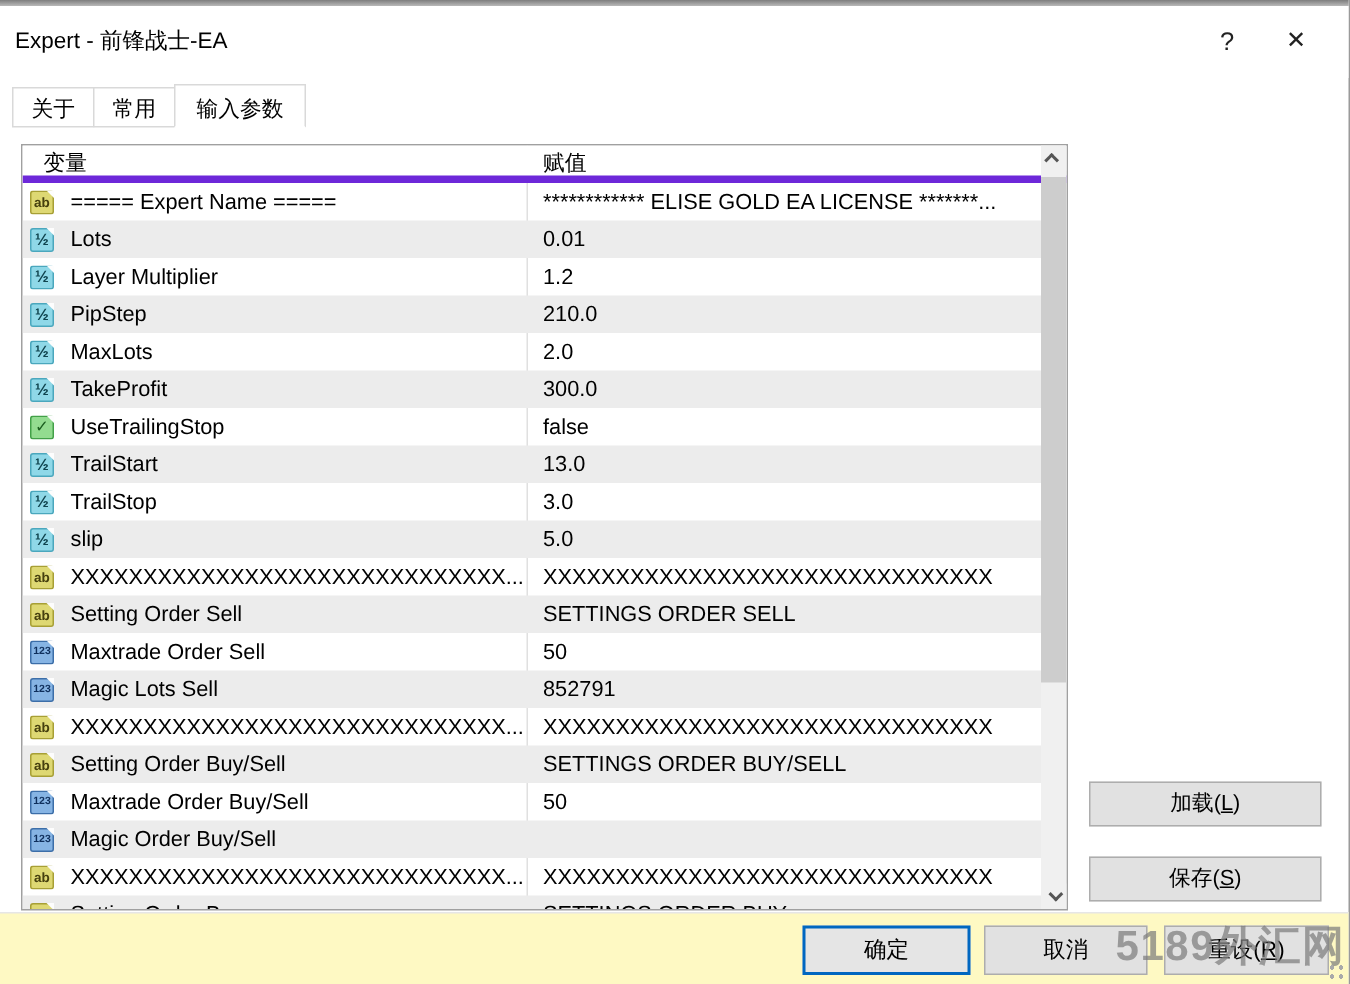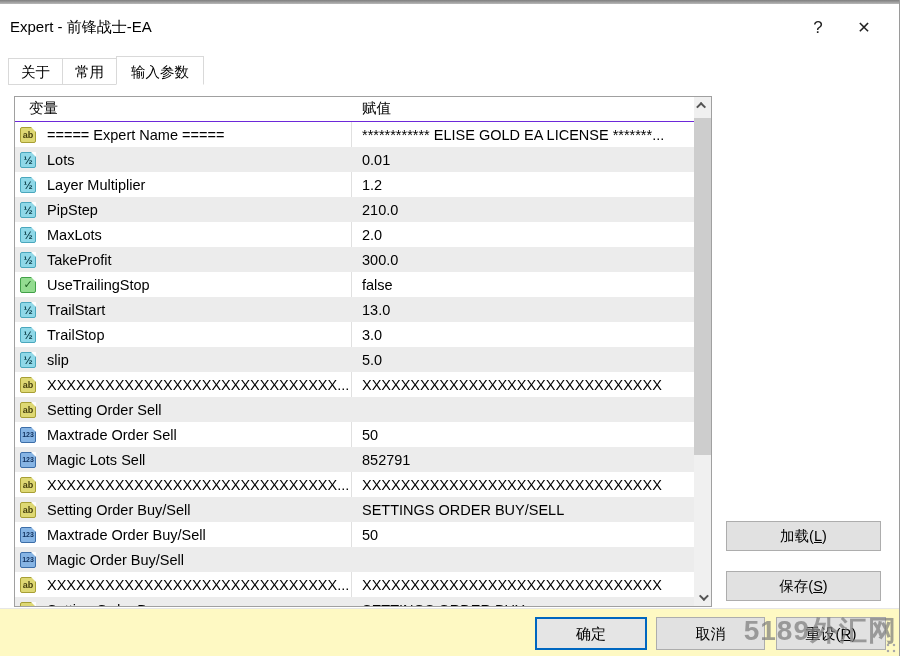--- a/index.html
+++ b/index.html
@@ -20,21 +20,21 @@
   .tabs { position:absolute; left:8px; top:56px; display:flex; align-items:flex-end; height:29px;font-family:Liberation Mono, monospace; }
   .tab { background:#fff; border:1px solid #d9d9d9; font-size:14.5px; color:#000;
          padding:4px 12px 5px 12px; margin-right:-1px; height:27px; white-space:nowrap; }
   .tab.active { height:29px; padding:6px 14px 7px 14px; border-bottom:1px solid #fff;
                 position:relative; z-index:2; }
   
   .listbox { position:absolute; left:14px; top:96px; width:698px; height:511px;
              border:1px solid #a0a0a0; background:#fff; overflow:hidden; }
   .colsep { position:absolute; left:336px; top:0; bottom:0; width:1px; background:#e0e0e0; }
   .lheader { display:flex; height:25px; line-height:25px; font-size:14.5px; color:#000;
-             border-bottom:1px solid #6d28d9; background:#fff; position:relative;font-family:Liberation Mono, monospace; }
+             border-bottom:5px solid #6d28d9; background:#fff; position:relative; }
   .hname { width:337px; padding-left:14px; }
   .hval  { padding-left:10px; }
   .rowswrap { position:absolute; left:0; top:25px; right:17px; bottom:0; overflow:hidden; }
   .prow { display:flex; height:25px; align-items:center; font-size:14.5px; color:#000;
           white-space:nowrap; }
   .prow.odd { background:#ececec; }
   .cell-name { width:337px; display:flex; align-items:center; padding-left:5px; overflow:hidden; }
   .cell-val  { flex:1; padding-left:10px; overflow:hidden; }
   .picon { width:16px; height:16px; border-radius:2px; margin-right:11px; flex:0 0 16px;
            display:flex; align-items:center; justify-content:center; position:relative;
@@ -175,20 +175,21 @@
             <span class="picon" style="background: rgb(222, 216, 115); border: 1px solid rgb(167, 159, 53); color: rgb(70, 64, 15); font-size: 9px;">ab</span>
             <span>XXXXXXXXXXXXXXXXXXXXXXXXXXXXXX...</span>
           </div>
           <div class="cell-val">XXXXXXXXXXXXXXXXXXXXXXXXXXXXXXX</div>
         </div>
         <div class="prow odd">
           <div class="cell-name">
             <span class="picon" style="background: rgb(222, 216, 115); border: 1px solid rgb(167, 159, 53); color: rgb(70, 64, 15); font-size: 9px;">ab</span>
             <span>Setting Order Sell</span>
           </div>
+          <div class="cell-val">SETTINGS ORDER SELL</div>
         </div>
         <div class="prow">
           <div class="cell-name">
             <span class="picon" style="background: rgb(134, 180, 228); border: 1px solid rgb(60, 110, 168); color: rgb(15, 47, 92); font-size: 7px;">123</span>
             <span>Maxtrade Order Sell</span>
           </div>
           <div class="cell-val">50</div>
         </div>
         <div class="prow odd">
           <div class="cell-name">

